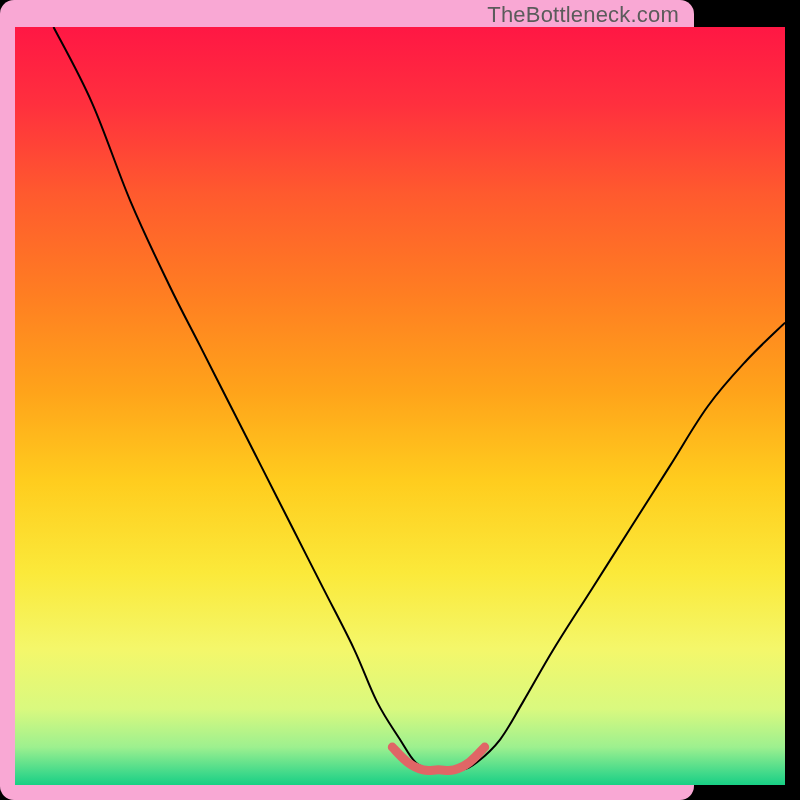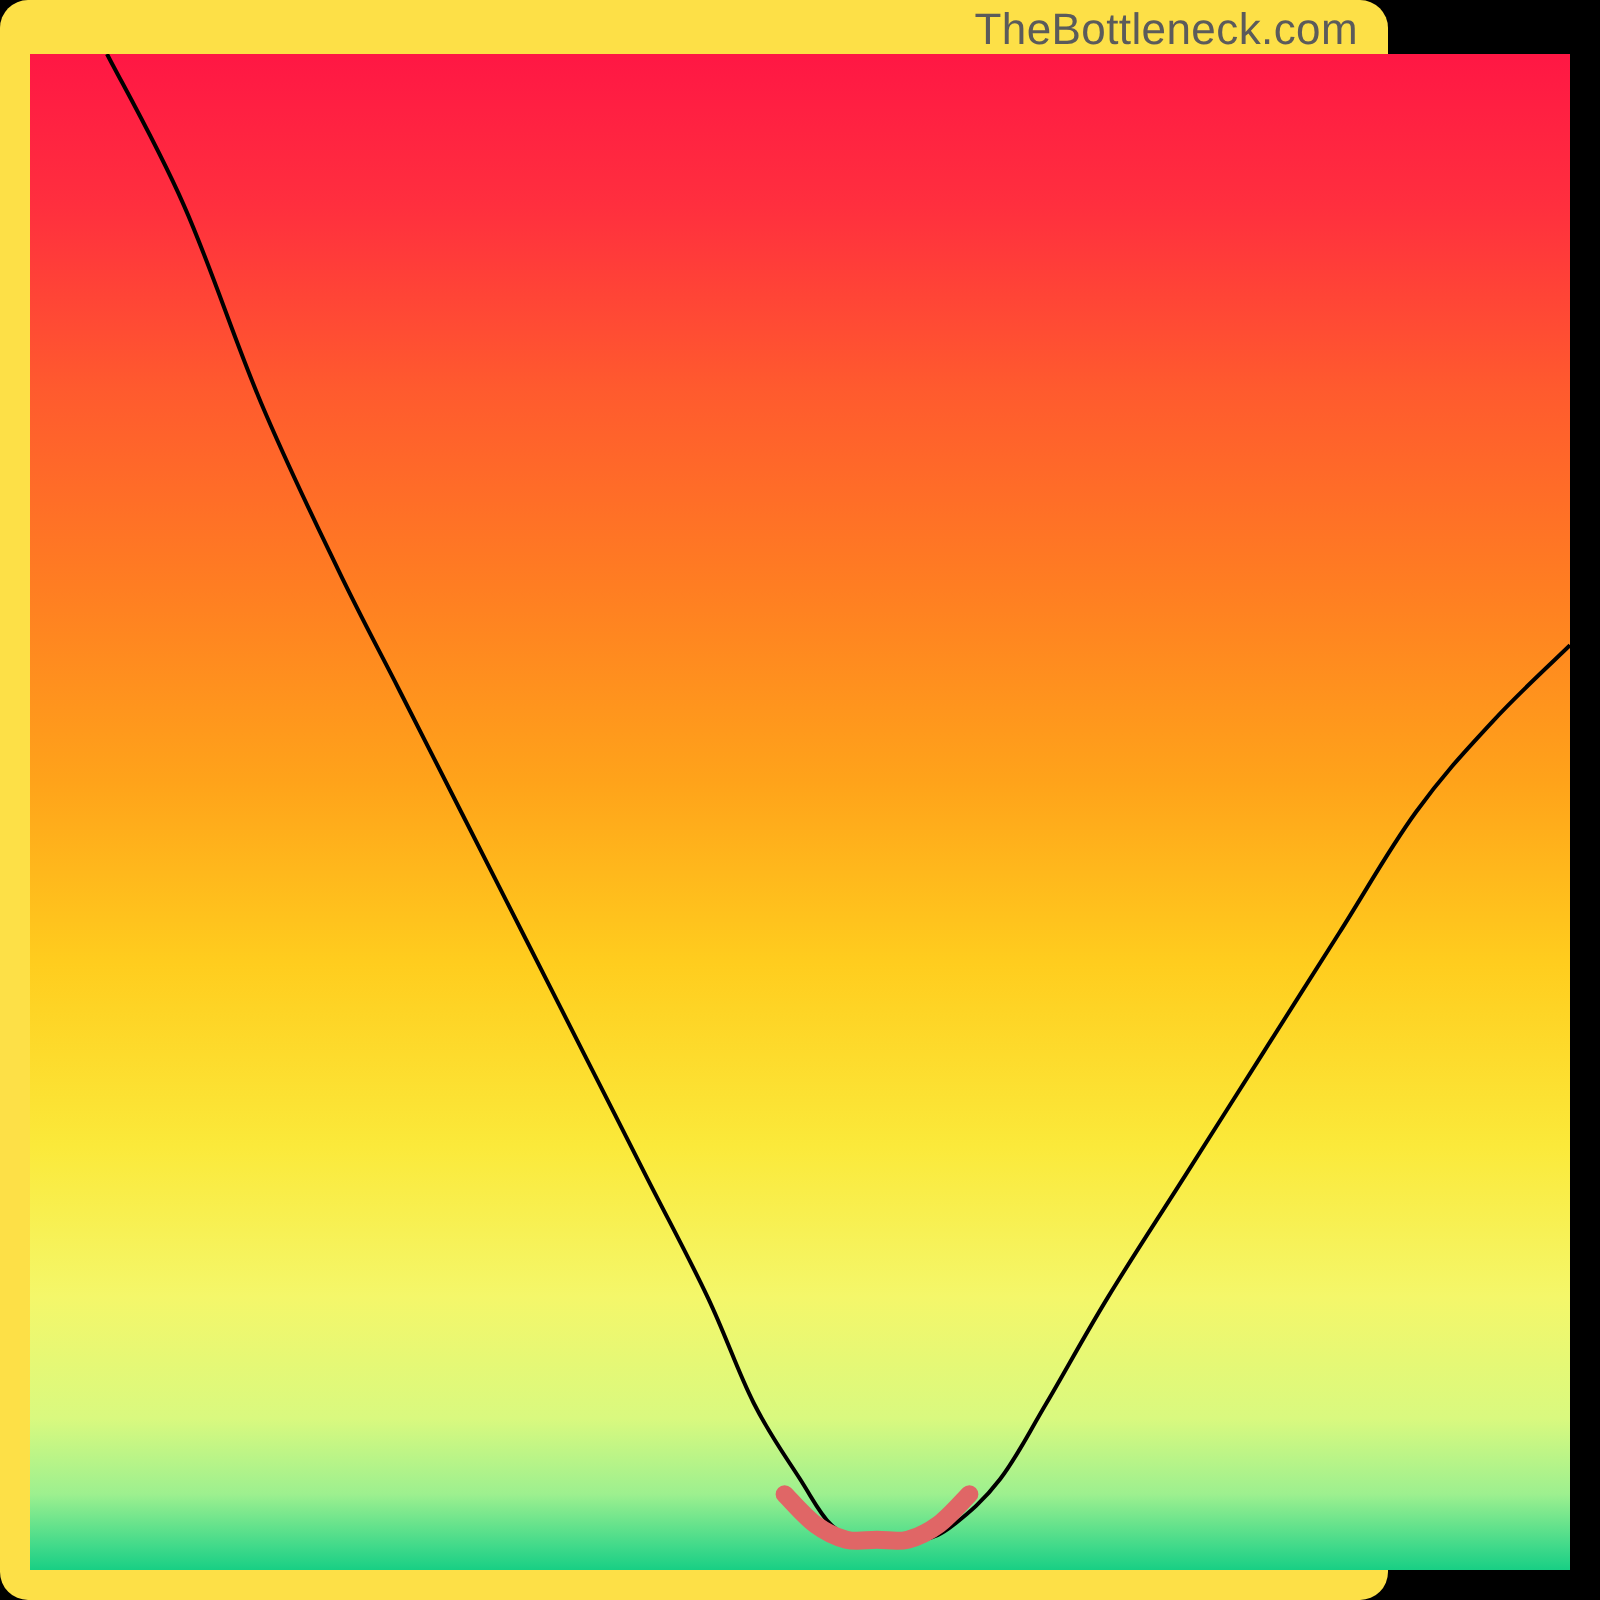--- a/index.html
+++ b/index.html
@@ -7,21 +7,21 @@
     padding: 0;
     width: 800px;
     height: 800px;
     background: #000;
     overflow: hidden;
   }
   .frame {
     position: relative;
     width: 694px;
     height: 800px;
-    background: #fde047;
+    background: #f9a8d4;
     border-radius: 14px;
   }
   .plot {
     position: absolute;
     left: 15px;
     top: 27px;
     width: 770px;
     height: 758px;
   }
   .watermark {

